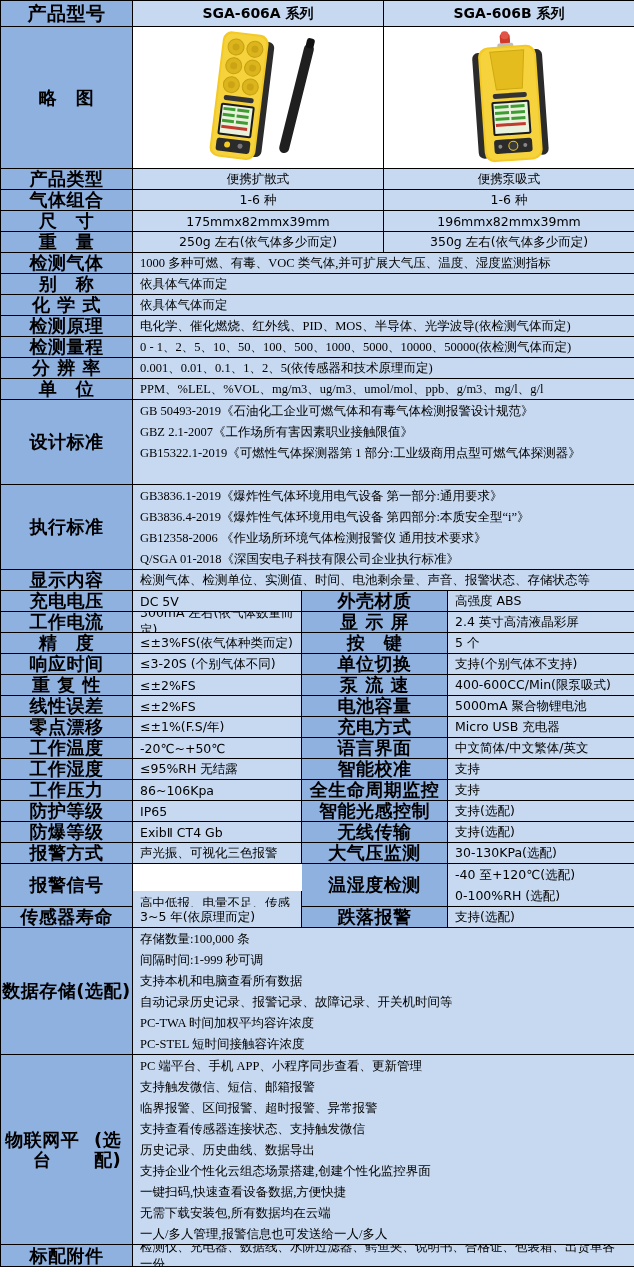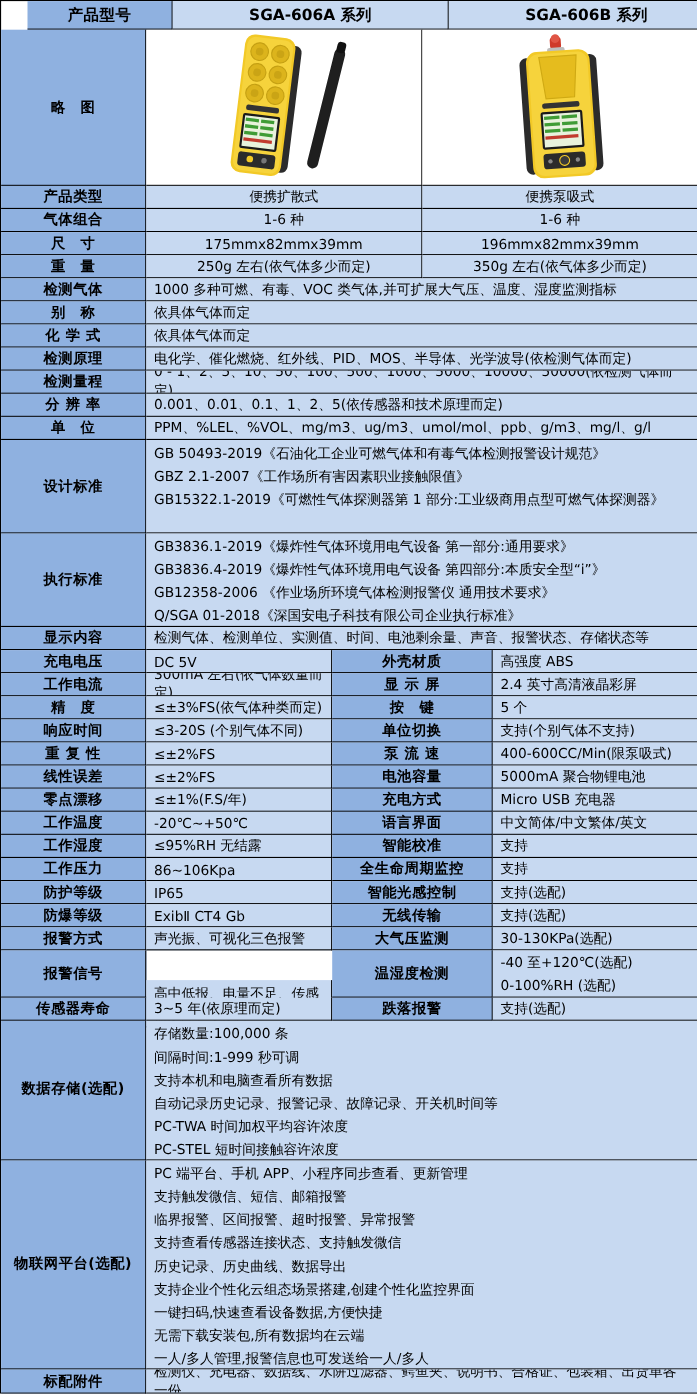--- a/index.html
+++ b/index.html
@@ -21,47 +21,47 @@
     box-sizing:border-box;
     border-right:1px solid var(--grid);
     border-bottom:1px solid var(--grid);
     overflow:hidden;
     display:flex;
     align-items:center;
   }
   .label{
     background:var(--label-bg);
     font-weight:bold;
-    font-size:13px;
+    font-size:18px;
     justify-content:center;
     text-align:center;
     letter-spacing:0.5px;
   }
   .value{background:var(--value-bg);font-size:12.5px;}
   .v-center{justify-content:center;text-align:center;}
   .v-left{justify-content:flex-start;padding:0 7px;text-align:left;}
   .imgcell{background:#ffffff;justify-content:center;}
   
   .c-label{width:132px;flex:0 0 132px;}
   .c-half{width:251px;flex:0 0 251px;}
-  .c-full{width:502px;flex:0 0 502px;}
+  .c-full{width:502px;flex:0 0 502px;font-family:Liberation Serif, serif;}
   .c-v1{width:169px;flex:0 0 169px;}
   .c-l2{width:146px;flex:0 0 146px;}
   .c-v2{width:187px;flex:0 0 187px;}
   
   .h-head{height:26px;}
   .h-img{height:142px;}
   .h-std{height:21px;}
   .h-tall{height:43px;}
   .h-4l{height:85px;}
   .h-store{height:127px;}
   .h-iot{height:190px;}
   .h-acc{height:22px;}
   .head-val{font-weight:bold;font-size:14px;}
-  .head-label{font-size:14px;margin-left:24px;}
+  .head-label{font-size:19px;}
   
   .block{display:block;padding:1px 7px;}
   .block .line{line-height:21px;white-space:nowrap;font-size:12.5px;}
   .stacked{display:flex;flex-direction:column;justify-content:flex-end;padding:0 7px;align-items:flex-start;}
   .stacked .line{line-height:21px;font-size:12.5px;}
   .label-stack{flex-direction:row;line-height:20px;padding:0;}
   .wrap2{line-height:19px;margin-top:27px;}
 </style>
 </head>
 <body>

